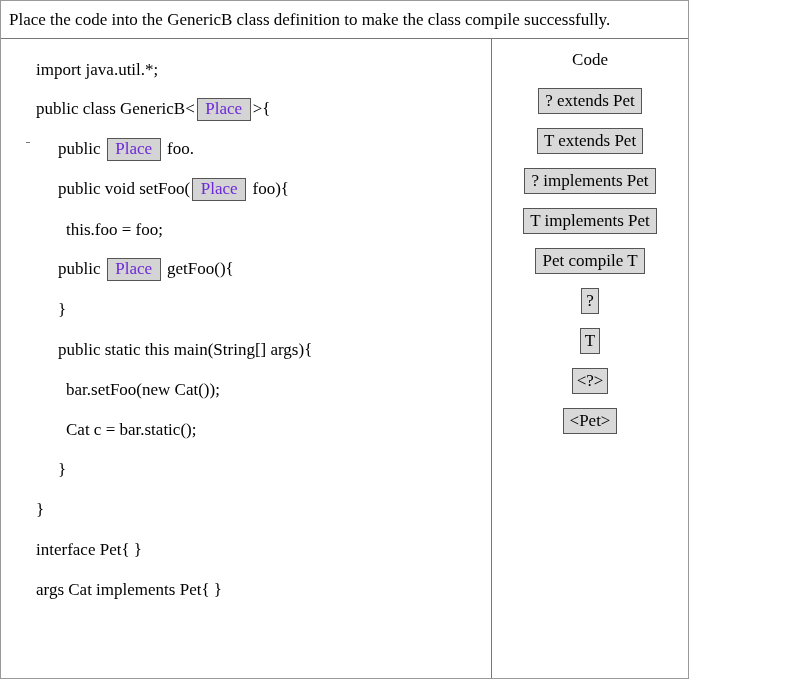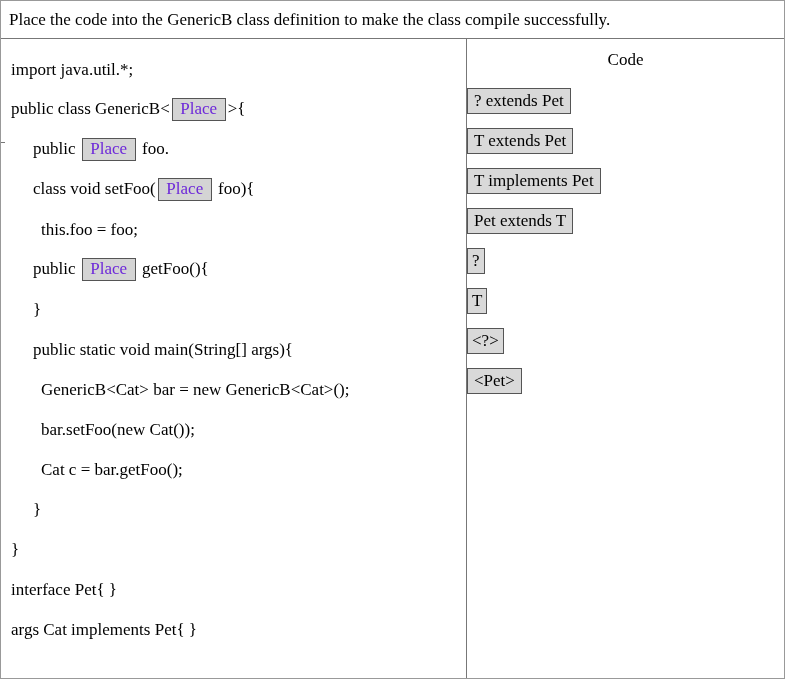--- a/index.html
+++ b/index.html
@@ -9,41 +9,42 @@
   body {
     width: 785px;
     height: 679px;
     background: #ffffff;
     font-family: "Liberation Serif", serif;
     color: #000000;
     overflow: hidden;
   }
   #page {
     position: relative;
-    width: 785px;
+    width: 689px;
     height: 679px;
     box-sizing: border-box;
     border: 1px solid #999999;
     background: #ffffff;
   }
   #prompt-bar {
     box-sizing: border-box;
     height: 38px;
     padding: 8px 0 0 8px;
     font-size: 17px;
     line-height: 22px;
     border-bottom: 1px solid #777777;
     white-space: nowrap;
     overflow: hidden;
   }
   #body-area {
     position: relative;
     display: flex;
     height: 639px;
     box-sizing: border-box;
+    margin-left: 25px;
   }
   #code-panel {
     box-sizing: border-box;
     width: 466px;
     padding: 10px 0 0 0;
     border-right: 1px solid #777777;
     position: relative;
   }
   #answers-panel {
     box-sizing: border-box;
@@ -81,21 +82,21 @@
   #answers-title {
     font-size: 17px;
     line-height: 22px;
     margin-bottom: 10px;
     text-align: center;
   }
   .answer-row {
     height: 40px;
     display: flex;
     align-items: center;
-    justify-content: flex-start;
+    justify-content: center;
   }
   .answer-chip {
     display: inline-block;
     border: 1px solid #555555;
     background: #d9d9d9;
     padding: 1px 6px 2px 6px;
     font-size: 17px;
     line-height: 21px;
     white-space: nowrap;
   }
@@ -126,42 +127,39 @@
           <div class="code-line indent0">
             <div><span class="txt">import java.util.*;</span></div>
           </div>
           <div class="code-line indent0">
             <div><span class="txt">public class GenericB&lt;</span><span class="blank">Place</span><span class="txt">&gt;{</span></div>
           </div>
           <div class="code-line indent1">
             <div><span class="txt">public </span><span class="blank">Place</span><span class="txt"> foo.</span></div>
           </div>
           <div class="code-line indent1">
-            <div><span class="txt">class void setFoo(</span><span class="blank">Place</span><span class="txt"> foo){</span></div>
+            <div><span class="txt">public void setFoo(</span><span class="blank">Place</span><span class="txt"> foo){</span></div>
           </div>
           <div class="code-line indent2">
             <div><span class="txt">this.foo = foo;</span></div>
           </div>
           <div class="code-line indent1">
             <div><span class="txt">public </span><span class="blank">Place</span><span class="txt"> getFoo(){</span></div>
           </div>
           <div class="code-line indent1">
             <div><span class="txt">}</span></div>
           </div>
           <div class="code-line indent1">
-            <div><span class="txt">public static void main(String[] args){</span></div>
-          </div>
-          <div class="code-line indent2">
-            <div><span class="txt">GenericB&lt;Cat&gt; bar = new GenericB&lt;Cat&gt;();</span></div>
+            <div><span class="txt">public static this main(String[] args){</span></div>
           </div>
           <div class="code-line indent2">
             <div><span class="txt">bar.setFoo(new Cat());</span></div>
           </div>
           <div class="code-line indent2">
-            <div><span class="txt">Cat c = bar.getFoo();</span></div>
+            <div><span class="txt">Cat c = bar.static();</span></div>
           </div>
           <div class="code-line indent1">
             <div><span class="txt">}</span></div>
           </div>
           <div class="code-line indent0">
             <div><span class="txt">}</span></div>
           </div>
           <div class="code-line indent0">
             <div><span class="txt">interface Pet{ }</span></div>
           </div>
@@ -174,24 +172,27 @@
     <div id="answers-panel">
       <div id="answers-title">Code</div>
       <div id="answers-list">
           <div class="answer-row">
             <span class="answer-chip">? extends Pet</span>
           </div>
           <div class="answer-row">
             <span class="answer-chip">T extends Pet</span>
           </div>
           <div class="answer-row">
+            <span class="answer-chip">? implements Pet</span>
+          </div>
+          <div class="answer-row">
             <span class="answer-chip">T implements Pet</span>
           </div>
           <div class="answer-row">
-            <span class="answer-chip">Pet extends T</span>
+            <span class="answer-chip">Pet compile T</span>
           </div>
           <div class="answer-row">
             <span class="answer-chip narrow">?</span>
           </div>
           <div class="answer-row">
             <span class="answer-chip narrow">T</span>
           </div>
           <div class="answer-row">
             <span class="answer-chip narrow">&lt;?&gt;</span>
           </div>

